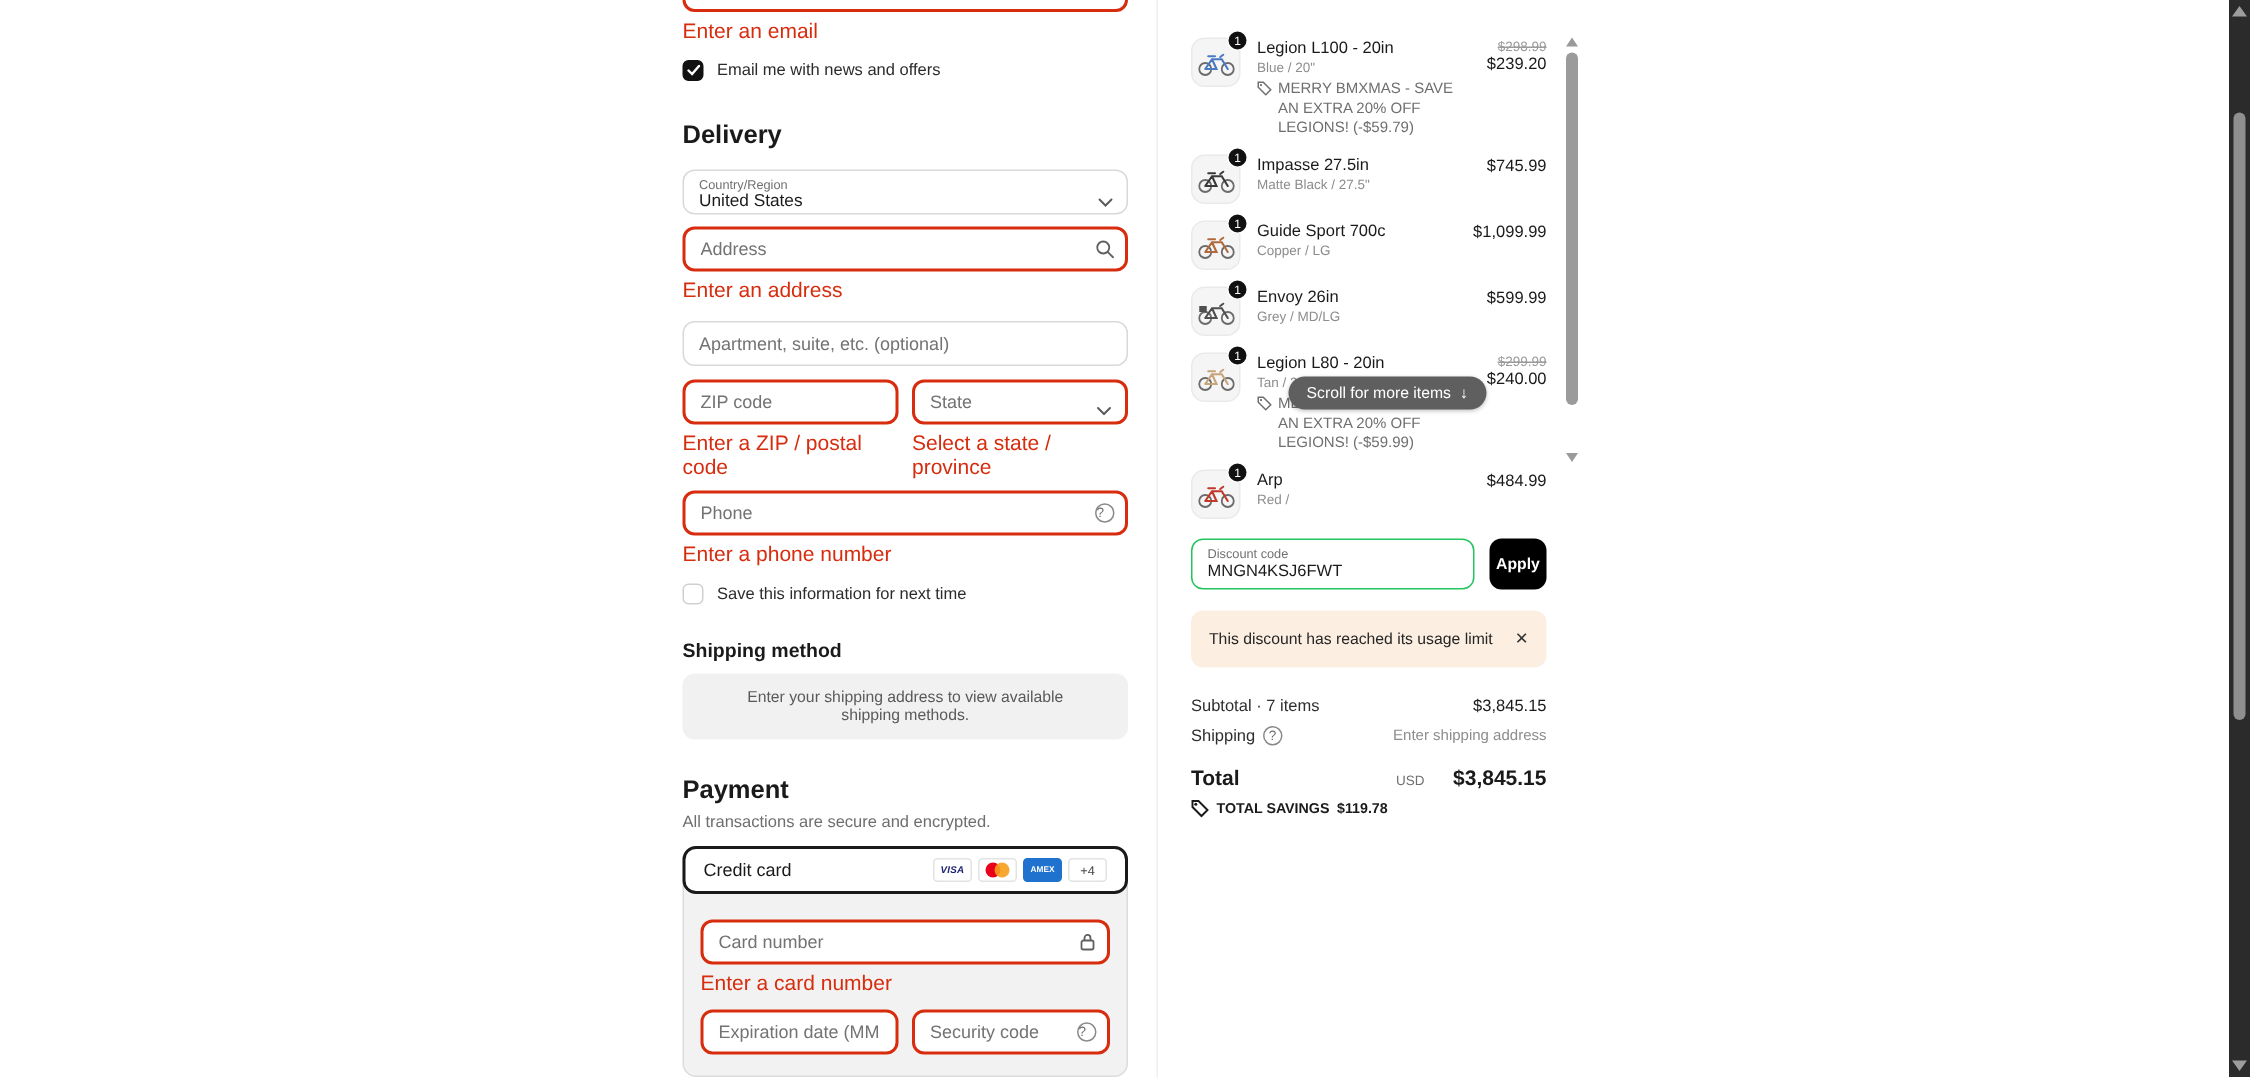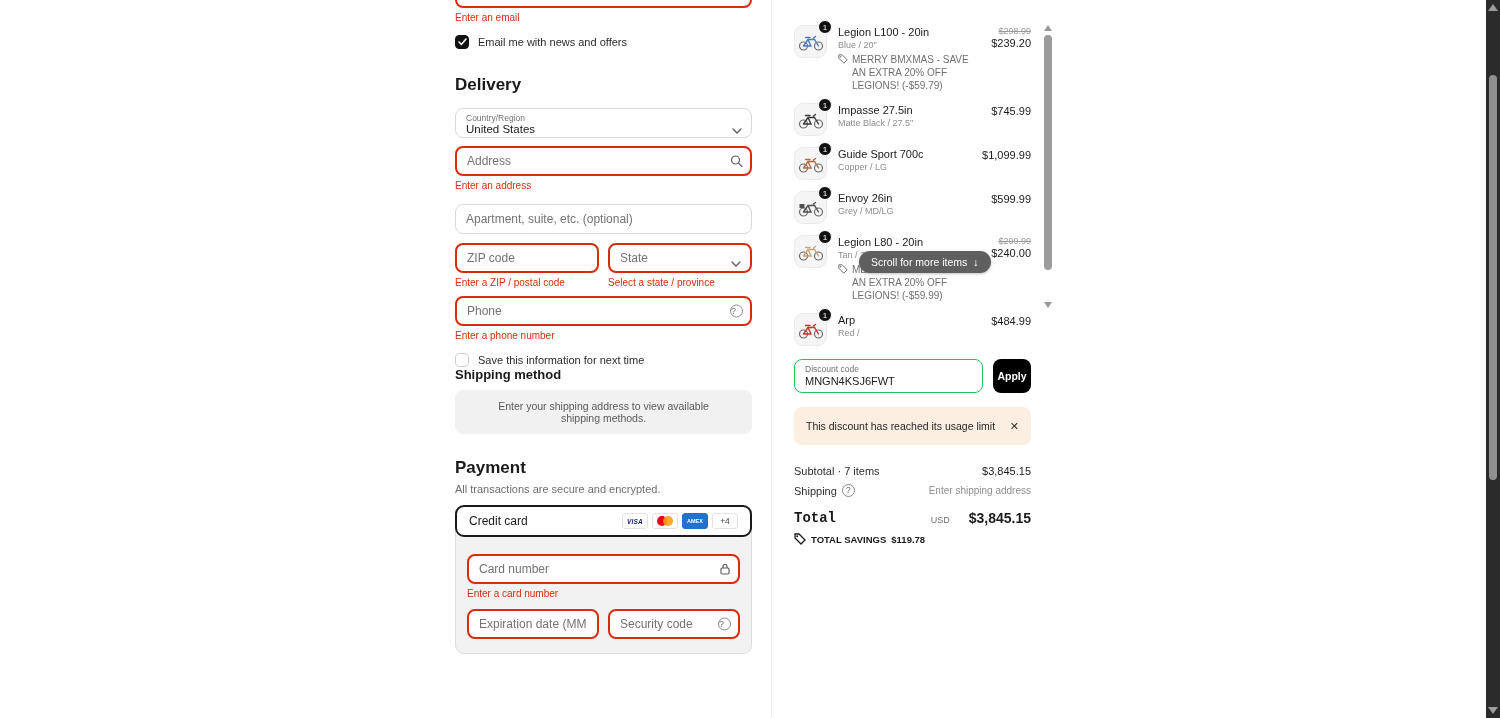--- a/index.html
+++ b/index.html
@@ -9,21 +9,21 @@
 
   
   .left-pane { width:772px; height:718px; border-right:1px solid #efefef; }
   .form-col { width:297px; margin-left:455px; }
 
   .field-box { width:100%; height:30px; border:1px solid #d9d9d9; border-radius:8px;
     background:#fff; padding:0 10px; font-size:12px; color:#333; outline:none;
     font-family:"Liberation Sans", sans-serif; }
   .field-box::placeholder { color:#737373; }
   .invalid { border:2px solid #d72c0d !important; }
-  .err { color:#d72c0d; font-size:10px; margin-top:4px; }
+  .err { color:#d72c0d; font-size:14px; margin-top:4px; }
 
   .email-cut { height:16px; margin-top:-8px; border:2px solid #d72c0d; border-radius:8px; background:#fff; }
 
   .check-row { display:flex; align-items:center; gap:9px; margin-top:12px; }
   .checkbox { width:14px; height:14px; border-radius:4px; border:1px solid #d0d0d0;
     background:#fff; display:flex; align-items:center; justify-content:center; flex:0 0 auto; }
   .checkbox.checked { background:#121212; border-color:#121212; }
   .check-label { font-size:11px; color:#2b2b2b; }
 
   .h1 { font-size:17px; font-weight:700; color:#1a1a1a; }
@@ -106,21 +106,21 @@
     padding:13px 12px; display:flex; justify-content:space-between; align-items:center; }
   .banner-text { font-size:10.5px; color:#262626; }
   .banner-close { font-size:11px; color:#333; cursor:pointer; line-height:1; }
 
   .totals { margin:20px 0 0 22px; width:237px; }
   .t-row { display:flex; justify-content:space-between; align-items:center; margin-bottom:7px; }
   .t-label { font-size:11px; color:#2e2e2e; display:flex; align-items:center; gap:5px; }
   .t-value { font-size:11px; color:#1a1a1a; }
   .t-value.muted { color:#8d8d8d; font-size:10px; }
   .total-row { margin-top:13px; }
-  .total-label { font-size:14px; font-weight:700;font-family:Liberation Mono, monospace; }
+  .total-label { font-size:14px; font-weight:700; }
   .total-right { display:flex; align-items:baseline; gap:19px; }
   .currency { font-size:9px; color:#707070; }
   .total-value { font-size:14px; font-weight:700; }
   .savings { display:flex; align-items:center; gap:5px; margin-top:4px; font-size:9.5px; font-weight:700; color:#1a1a1a; }
 
   
   .page-scroll { position:fixed; right:0; top:0; width:14px; height:718px; background:#2b2b2b; }
   .ps-arrow { width:0; height:0; border-left:5px solid transparent; border-right:5px solid transparent; margin:4px auto 0; }
   .ps-up { border-bottom:7px solid #9d9d9d; }
   .ps-down { border-top:7px solid #9d9d9d; position:absolute; bottom:4px; left:2px; }
@@ -194,21 +194,21 @@
         <input class="field-box invalid" placeholder="Phone" style="">
         <span class="trail-icon help-dot">?</span>
       </div>
       <div class="err">Enter a phone number</div>
 
       <div class="check-row">
         <span class="checkbox"></span>
         <span class="check-label">Save this information for next time</span>
       </div>
 
-      <div class="h2" style="">Shipping method</div>
+      <div class="h2" style="margin-top:23px;">Shipping method</div>
       <div class="notice-box">Enter your shipping address to view available shipping methods.</div>
 
       <div class="h1" style="margin-top:24px;">Payment</div>
       <div class="sub">All transactions are secure and encrypted.</div>
 
       <div class="pay-panel">
         <div class="pay-header">
           <span class="pay-title">Credit card</span>
           <span class="brands">
             <span class="brand visa">VISA</span>

